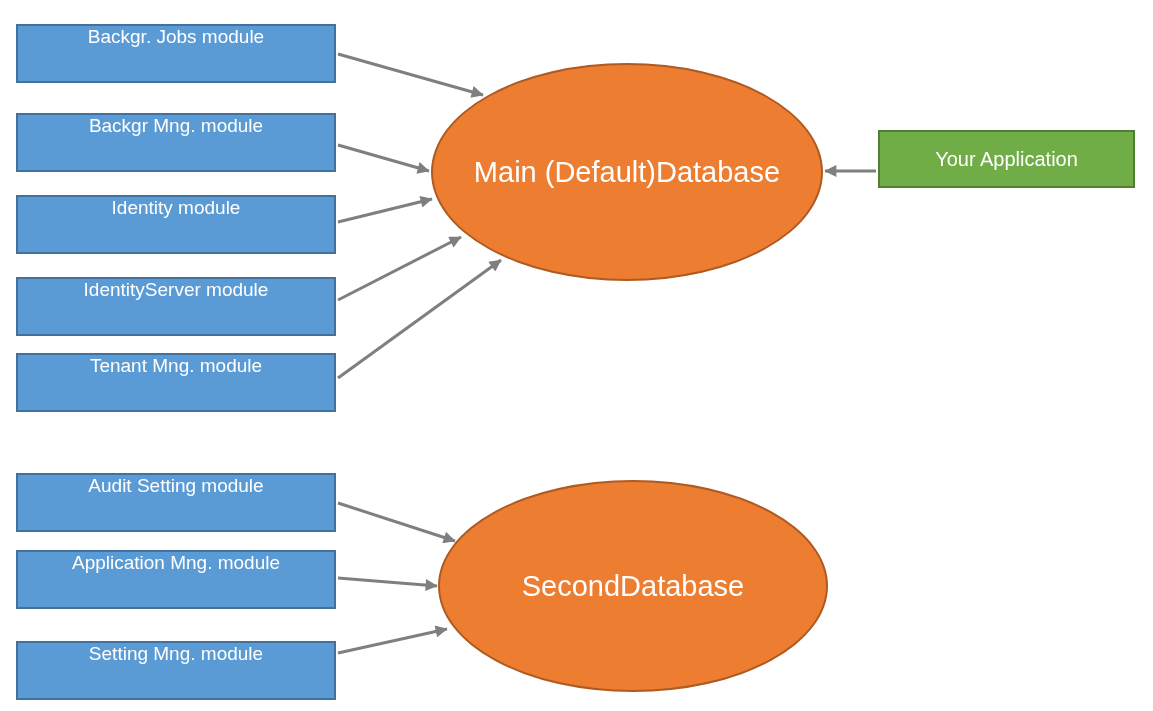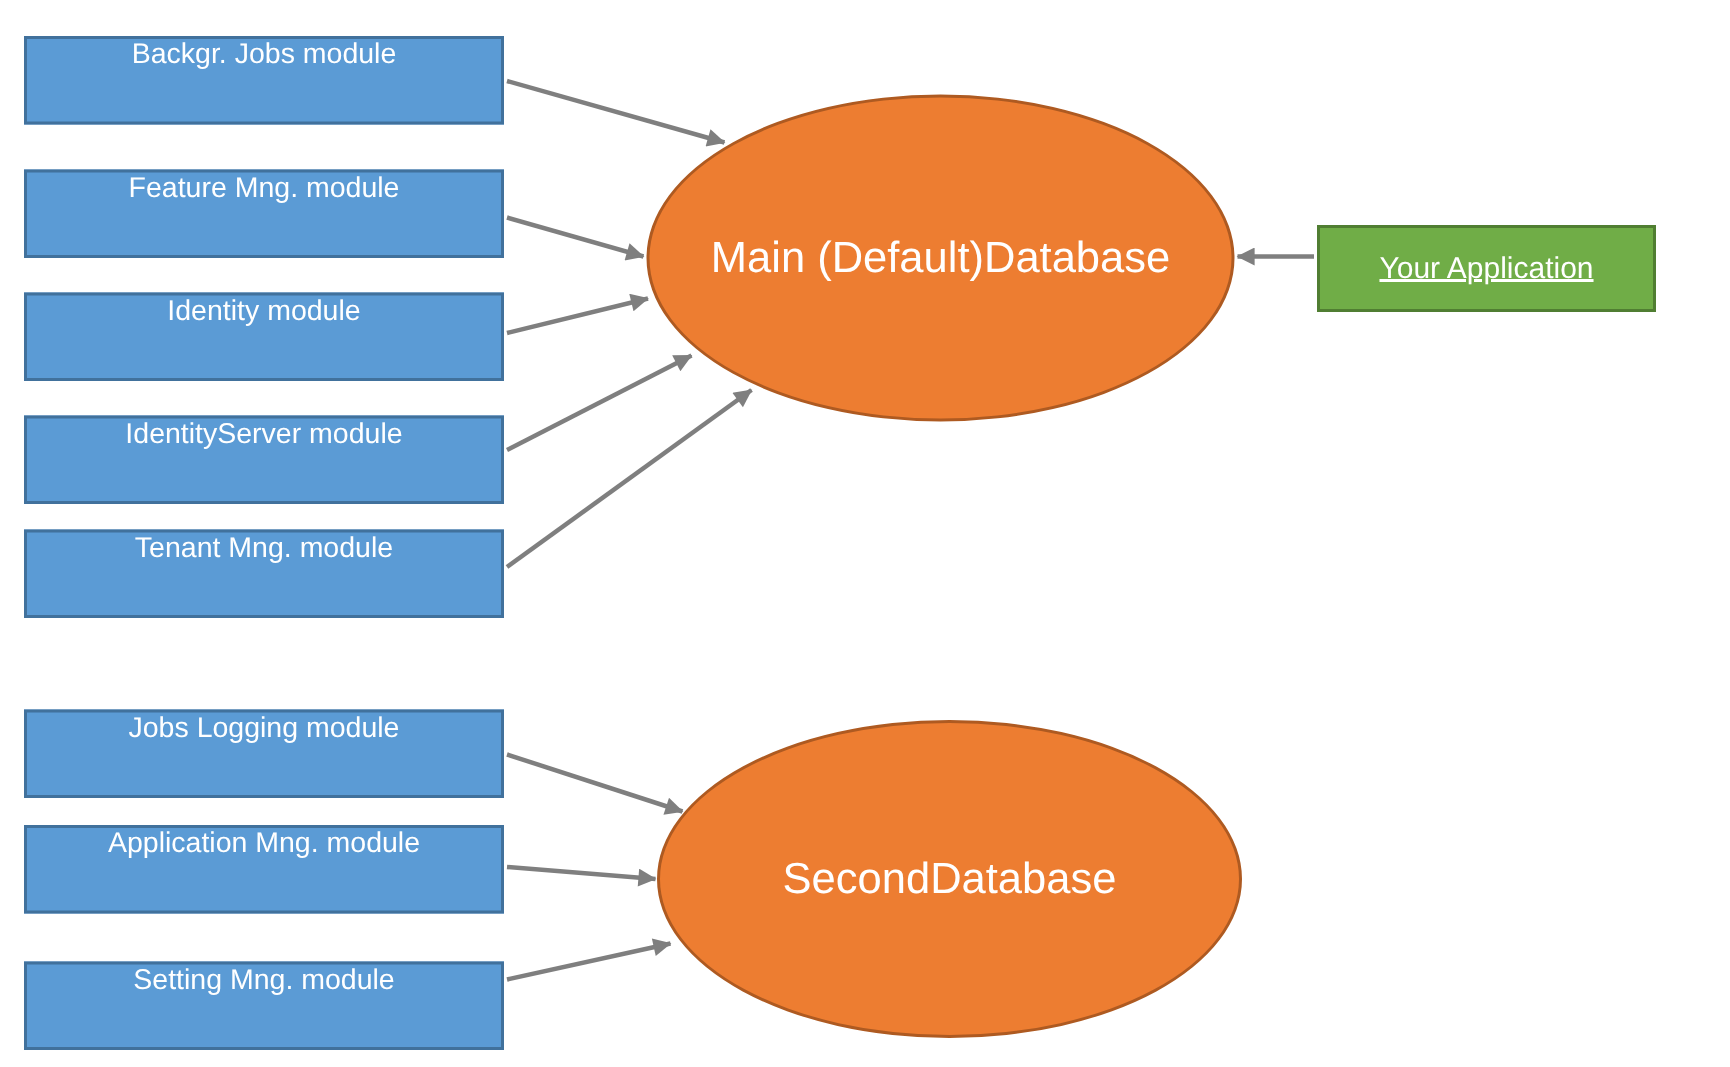--- a/index.html
+++ b/index.html
@@ -42,33 +42,32 @@
     color: var(--shape-text, #ffffff);
     font-size: 29px;
     line-height: 52px;
     text-align: center;
   }
   .db-main   { left: 431px; top: 63px;  width: 392px; height: 218px; }
   .db-second { left: 438px; top: 480px; width: 390px; height: 212px; }
   .app-box {
     position: absolute;
     left: 878px;
-    top: 150px;
-    width: 226px;
+    top: 130px;
+    width: 257px;
     height: 58px;
     box-sizing: border-box;
     background: var(--app-fill, #70AD47);
     border: 2px solid var(--app-border, #507E32);
     display: flex;
     align-items: center;
     justify-content: center;
     color: var(--shape-text, #ffffff);
     font-size: 20px;
     text-align: center;
-    text-decoration: underline;
   }
   .arrow-layer {
     position: absolute;
     left: 0;
     top: 0;
     width: 1153px;
     height: 711px;
     pointer-events: none;
   }
   .arrow-layer line {
@@ -95,34 +94,34 @@
     <line x1="338" y1="503" x2="455" y2="541" marker-end="url(#ah)"></line>
     <line x1="338" y1="578" x2="437" y2="586" marker-end="url(#ah)"></line>
     <line x1="338" y1="653" x2="447" y2="629" marker-end="url(#ah)"></line>
     <line x1="876" y1="171" x2="825" y2="171" marker-end="url(#ah)"></line>
   </svg>
 
   <div class="module-box" style="top:24px">
     <span>Backgr. Jobs module</span>
   </div>
   <div class="module-box" style="top:113px">
-    <span>Feature Mng. module</span>
+    <span>Backgr Mng. module</span>
   </div>
   <div class="module-box" style="top:277px">
     <span>IdentityServer module</span>
   </div>
   <div class="module-box" style="top:195px">
     <span>Identity module</span>
   </div>
   <div class="module-box" style="top:353px">
     <span>Tenant Mng. module</span>
   </div>
 
   <div class="module-box" style="top:473px">
-    <span>Jobs Logging module</span>
+    <span>Audit Setting module</span>
   </div>
   <div class="module-box" style="top:550px">
     <span>Application Mng. module</span>
   </div>
   <div class="module-box" style="top:641px">
     <span>Setting Mng. module</span>
   </div>
 
   <div class="db-ellipse db-main">
     <span>Main (Default)</span>

